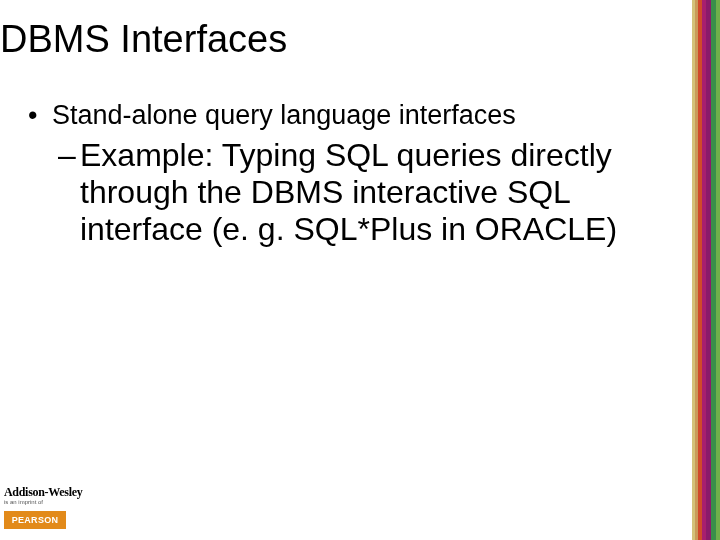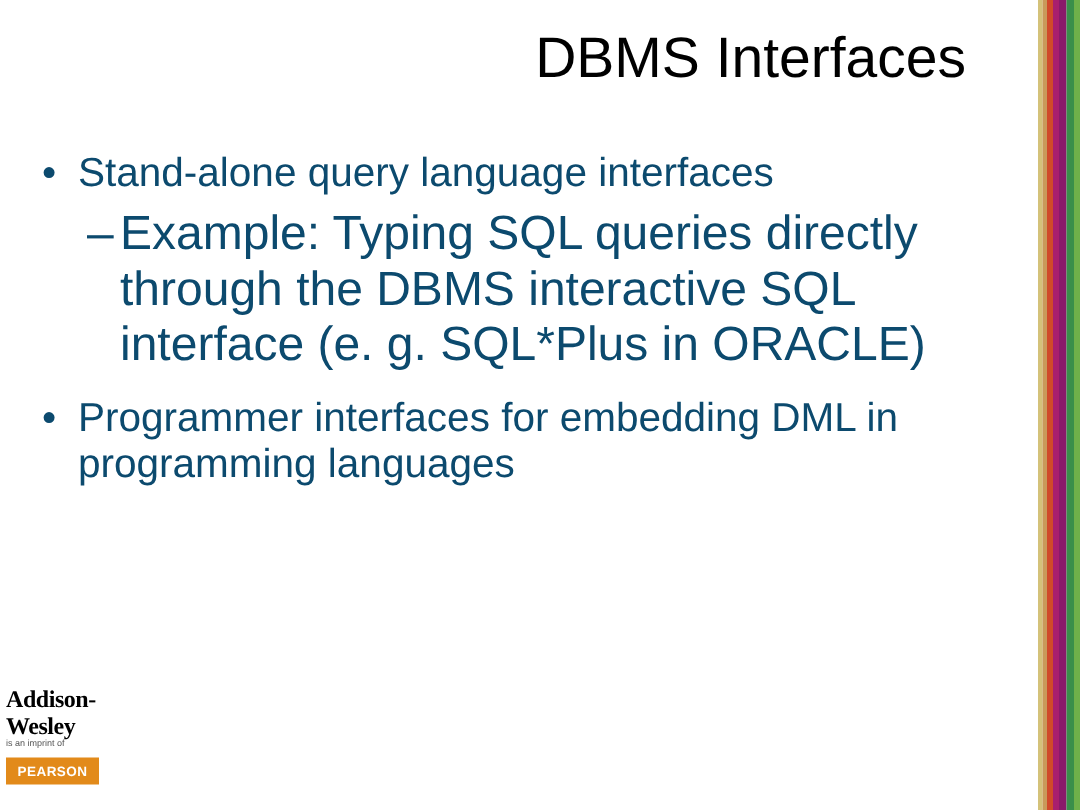--- a/index.html
+++ b/index.html
@@ -33,31 +33,31 @@
   .s4 { width: 4px; background: #a81f6e; }
   .s5 { width: 5px; background: #8a1a6a; }
   .s6 { width: 5px; background: #3a8f4a; }
   .s7 { width: 4px; background: #6fb04a; }
 
   .title {
     position: absolute;
     top: 18px;
     left: 0;
     width: 644px;
-    text-align: right;
+    text-align: left;
     font-size: 38px;
     color: #000;
     font-weight: 400;
   }
   .body {
     position: absolute;
     top: 100px;
     left: 28px;
     width: 660px;
-    color: #0c4a6e;
+    color: #000000;
   }
   .lvl1 {
     font-size: 27px;
     line-height: 1.15;
     margin-bottom: 6px;
     position: relative;
     padding-left: 24px;
   }
   .lvl1::before {
     content: "•";
@@ -82,23 +82,24 @@
   .footer-logos {
     position: absolute;
     left: 4px;
     bottom: 26px;
     width: 80px;
     height: 56px;
   }
   .aw {
     font-family: "Times New Roman", serif;
     font-weight: bold;
-    font-size: 16px;
+    font-size: 12px;
     letter-spacing: -0.3px;
     color: #000;
+    margin-top: 27px;
   }
   .aw-sub {
     font-size: 6px;
     color: #555;
     margin-top: -1px;
   }
   .pearson {
     margin-top: 6px;
     width: 62px;
     height: 18px;
@@ -133,21 +134,20 @@
       <div class="s5"></div>
       <div class="s6"></div>
       <div class="s7"></div>
   </div>
 
   <div class="title">DBMS Interfaces</div>
 
   <div class="body">
     <div class="lvl1">Stand-alone query language interfaces</div>
     <div class="lvl2">Example: Typing SQL queries directly through the DBMS interactive SQL interface (e. g. SQL*Plus in ORACLE)</div>
-    <div class="lvl1" style="margin-bottom:2px">Programmer interfaces for embedding DML in programming languages</div>
   </div>
 
   <div class="footer-logos">
     <div class="aw">Addison-Wesley</div>
     <div class="aw-sub">is an imprint of</div>
     <div class="pearson">PEARSON</div>
   </div>
 
 
 </div>

